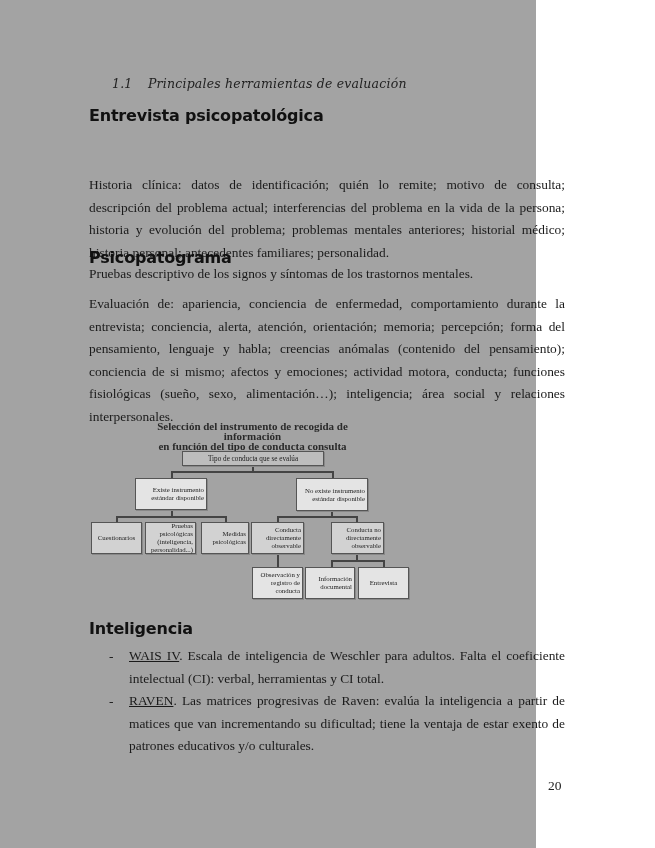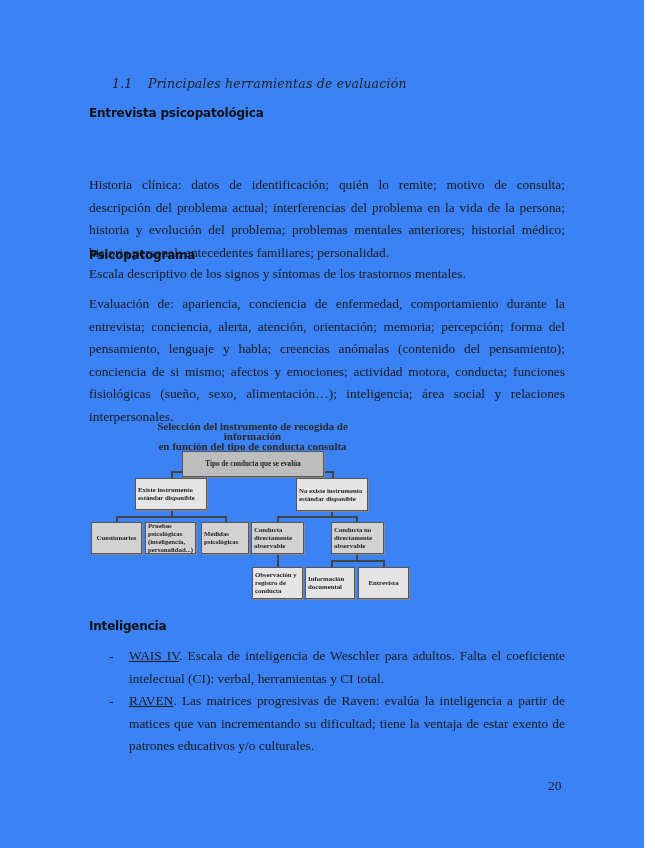--- a/index.html
+++ b/index.html
@@ -1,37 +1,37 @@
 <!DOCTYPE html>
 <html><head>
 <meta charset="utf-8">
 <style>
   html, body { margin: 0; padding: 0; background: #ffffff; }
   body { width: 655px; height: 848px; position: relative; overflow: hidden;
          font-family: "Liberation Serif", "DejaVu Serif", serif; color: #1a1a1a; }
-  .page { position: absolute; left: 0; top: 0; width: 644px; height: 848px; background: #3b82f6; }
+  .page { position: absolute; left: 0; top: 0; width: 536px; height: 848px; background: #a3a3a3; }
 
   .section-heading { position: absolute; left: 112px; top: 76px; font-size: 12.5px;
     font-family: "DejaVu Serif", serif; font-style: italic; color: #222; letter-spacing: 0.2px; }
   .section-heading .num { display: inline-block; width: 36px; }
 
   .subhead { position: absolute; left: 89px; font-family: "DejaVu Sans", sans-serif;
-    font-weight: bold; font-size: 12px; color: #111; letter-spacing: -0.2px; }
+    font-weight: bold; font-size: 16px; color: #111; letter-spacing: -0.2px; }
 
   .para { position: absolute; left: 89px; width: 476px; font-size: 13.4px; line-height: 22.6px;
     text-align: justify; color: #1a1a1a; margin: 0; }
   .para.single { text-align: left; }
 
   
   .diagram { position: absolute; left: 85px; top: 410px; width: 390px; height: 200px; }
   .diagram-title { position: absolute; left: 60px; top: 11px; width: 215px; text-align: center;
     font-size: 11px; line-height: 10px; color: #2a2a2a; font-weight: bold; }
   .dbox { position: absolute; box-sizing: border-box; border: 1.5px solid #555;
-    background: #d2d2d2; display: flex; align-items: center; justify-content: center; text-align: left;
-    font-size: 6.8px; line-height: 8px; color: #222; font-weight: bold; padding: 12px 2px;
+    background: #d2d2d2; display: flex; align-items: center; justify-content: center; text-align: right;
+    font-size: 6.8px; line-height: 8px; color: #222; font-weight: normal; padding: 1px 2px;
     box-shadow: 1px 1px 0 #888; }
   .dbox.root { background: #bdbdbd; font-size: 7.2px; }
   .dbox.light { background: #e4e4e4; }
   .dline { position: absolute; background: #444; }
 
   .list { position: absolute; left: 89px; width: 476px; margin: 0; padding: 0; list-style: none; }
   .list li { position: relative; padding-left: 40px; font-size: 13.4px; line-height: 22.6px;
     text-align: justify; }
   .list li .dash { position: absolute; left: 20px; top: 0; }
   .list li .term { text-decoration: underline; }
@@ -45,21 +45,21 @@
 <div class="page">
 
   <div class="section-heading">
     <span class="num">1.1</span><span>Principales herramientas de evaluación</span>
   </div>
 
   <div class="subhead" style="top:106px;">Entrevista psicopatológica</div>
   <p class="para" style="top:134px;margin-top:40px;">Historia clínica: datos de identificación; quién lo remite; motivo de consulta; descripción del problema actual; interferencias del problema en la vida de la persona; historia y evolución del problema; problemas mentales anteriores; historial médico; historia personal; antecedentes familiares; personalidad.</p>
 
   <div class="subhead" style="top:236px;margin-top:12px;">Psicopatograma</div>
-  <p class="para single" style="top:263px;">Escala descriptivo de los signos y síntomas de los trastornos mentales.</p>
+  <p class="para single" style="top:263px;">Pruebas descriptivo de los signos y síntomas de los trastornos mentales.</p>
   <p class="para" style="top:293px;">Evaluación de: apariencia, conciencia de enfermedad, comportamiento durante la entrevista; conciencia, alerta, atención, orientación; memoria; percepción; forma del pensamiento, lenguaje y habla; creencias anómalas (contenido del pensamiento); conciencia de si mismo; afectos y emociones; actividad motora, conducta; funciones fisiológicas (sueño, sexo, alimentación…); inteligencia; área social y relaciones interpersonales.</p>
 
   <div class="diagram">
     <div class="diagram-title">
       <div>Selección del instrumento de recogida de información</div>
       <div>en función del tipo de conducta consulta</div>
     </div>
 
     <div class="dline" style="left:167px; top:55px; width:1.5px; height:7px;"></div>
     <div class="dline" style="left:86px; top:61px; width:162px; height:1.5px;"></div>

